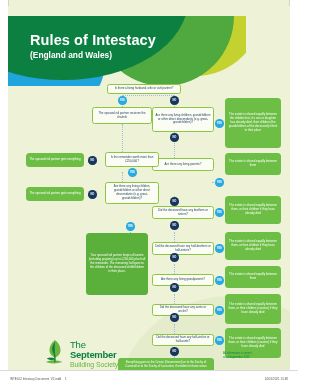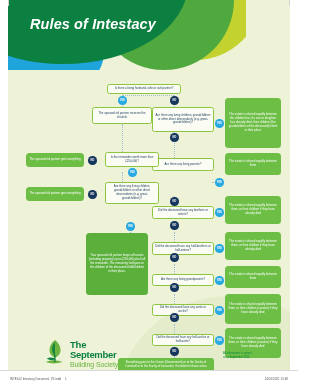--- a/index.html
+++ b/index.html
@@ -8,38 +8,38 @@
     background:#ffffff;
     font-family:"Liberation Sans",sans-serif;
     -webkit-font-smoothing:antialiased;
   }
   #page{position:relative;width:298px;height:386px;overflow:hidden;background:#fff;}
 
   
   .sheet{position:absolute;left:8px;top:0;width:282px;height:370px;background:#eef3d8;overflow:hidden;}
 
   
-  .hdr{position:absolute;left:0;top:0;width:238px;height:70px;overflow:hidden;font-style:italic;}
+  .hdr{position:absolute;left:0;top:16px;width:238px;height:70px;overflow:hidden;}
   .blob{position:absolute;}
   .blob-lime{left:120px;top:-74px;width:134px;height:134px;border-radius:50%;background:#c3d22e;}
   .blob-midgreen{left:86px;top:-70px;width:140px;height:140px;border-radius:50%;background:#4fa93f;}
   .blob-blue{left:-54px;top:0px;width:150px;height:104px;border-radius:0 0 100% 100%;background:#1fa5dc;}
   .blob-dark{left:-70px;top:-96px;width:250px;height:160px;border-radius:0 0 60% 60%;background:#0c8040;}
   .hdr-txt{position:absolute;left:22px;top:17px;color:#fff;}
   .hdr-t1{font-size:14.5px;font-weight:bold;letter-spacing:.1px;line-height:1;}
   .hdr-t2{font-size:8.4px;font-weight:bold;margin-top:3px;line-height:1;}
 
   
   .foot-blob{position:absolute;left:108px;top:296px;width:230px;height:110px;border-radius:50% 50% 0 0 / 100% 100% 0 0;background:#e4eccb;}
 
   
   .logo{position:absolute;left:36px;top:339px;display:flex;align-items:flex-start;gap:4px;}
   .logo-mark{width:22px;height:26px;flex:none;}
   .logo-words{line-height:1;padding-top:1px;}
-  .lw1{font-size:9.5px;font-weight:bold;color:#0c8040;letter-spacing:-.2px;}
+  .lw1{font-size:9.5px;font-weight:normal;color:#0c8040;letter-spacing:-.2px;}
   .lw2{font-size:9.5px;font-weight:bold;color:#0c8040;letter-spacing:-.3px;margin-top:.5px;}
   .lw3{font-size:7px;color:#6cb33f;margin-top:1.5px;letter-spacing:-.1px;}
 
   
   .node{position:absolute;box-sizing:border-box;}
   .q{background:#fbfdf5;border:.8px solid #8cc63f;border-radius:2.5px;
      color:#1b3a5c;font-size:2.9px;line-height:1.34;text-align:center;
      display:flex;align-items:center;justify-content:center;padding:1.5px 2px;}
   .ans{background:#6cbe45;border-radius:3.5px;color:#ffffff;font-size:2.9px;
        line-height:1.34;text-align:center;display:flex;align-items:center;
@@ -77,20 +77,21 @@
 
   <div class="sheet">
 
     <div class="hdr">
       <div class="blob blob-lime"></div>
       <div class="blob blob-midgreen"></div>
       <div class="blob blob-blue"></div>
       <div class="blob blob-dark"></div>
       <div class="hdr-txt">
         <div class="hdr-t1">Rules of Intestacy</div>
+        <div class="hdr-t2">(England and Wales)</div>
       </div>
     </div>
 
     <div class="foot-blob"></div>
 
     <div class="ln v" style="left:114px;top:95px;height:12px;"></div>
     <div class="ln v" style="left:166px;top:95px;height:12px;"></div>
     <div class="ln h" style="left:114px;top:95px;width:52px;"></div>
     <div class="ln v" style="left:114px;top:124px;height:32px;"></div>
     <div class="ln v" style="left:166px;top:132px;height:26px;"></div>

